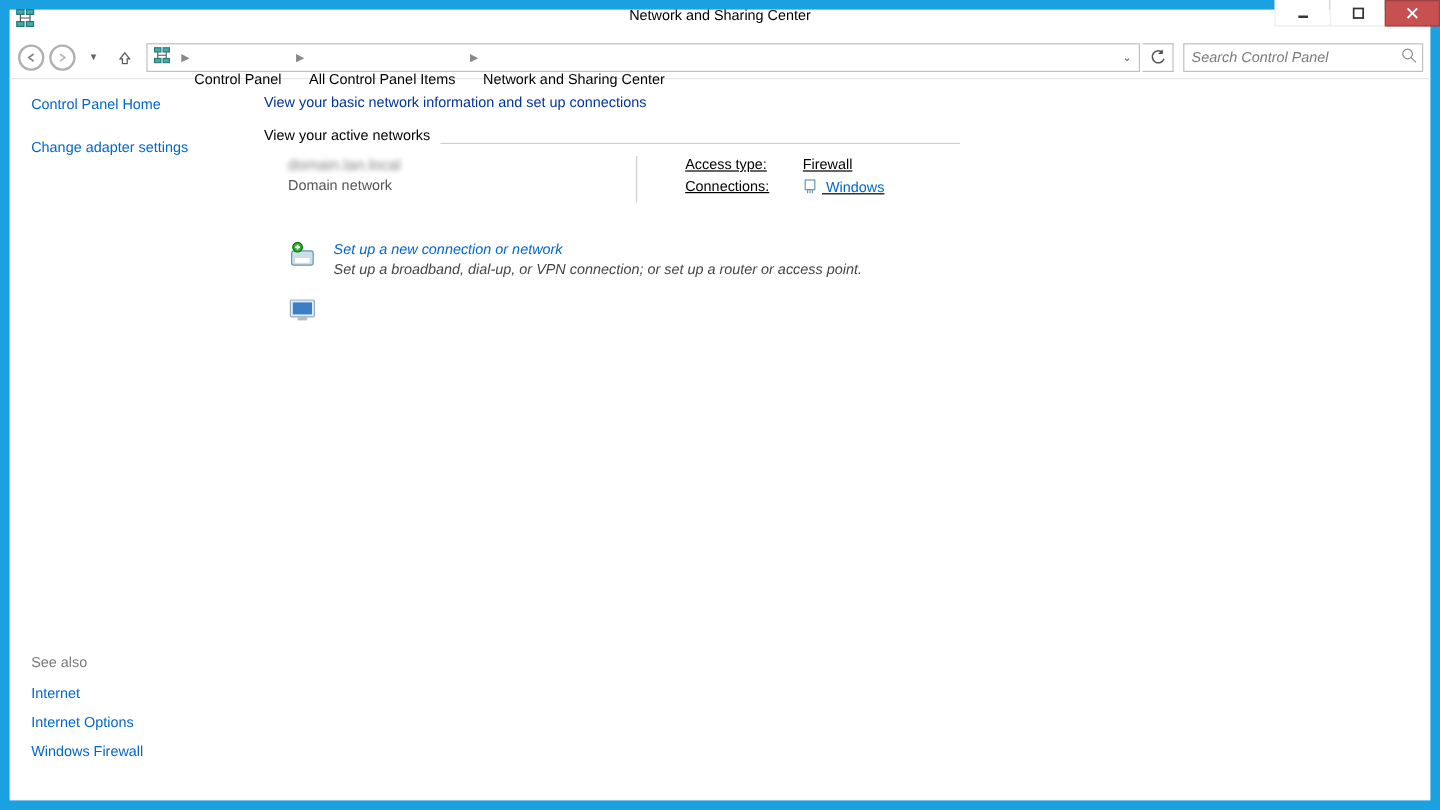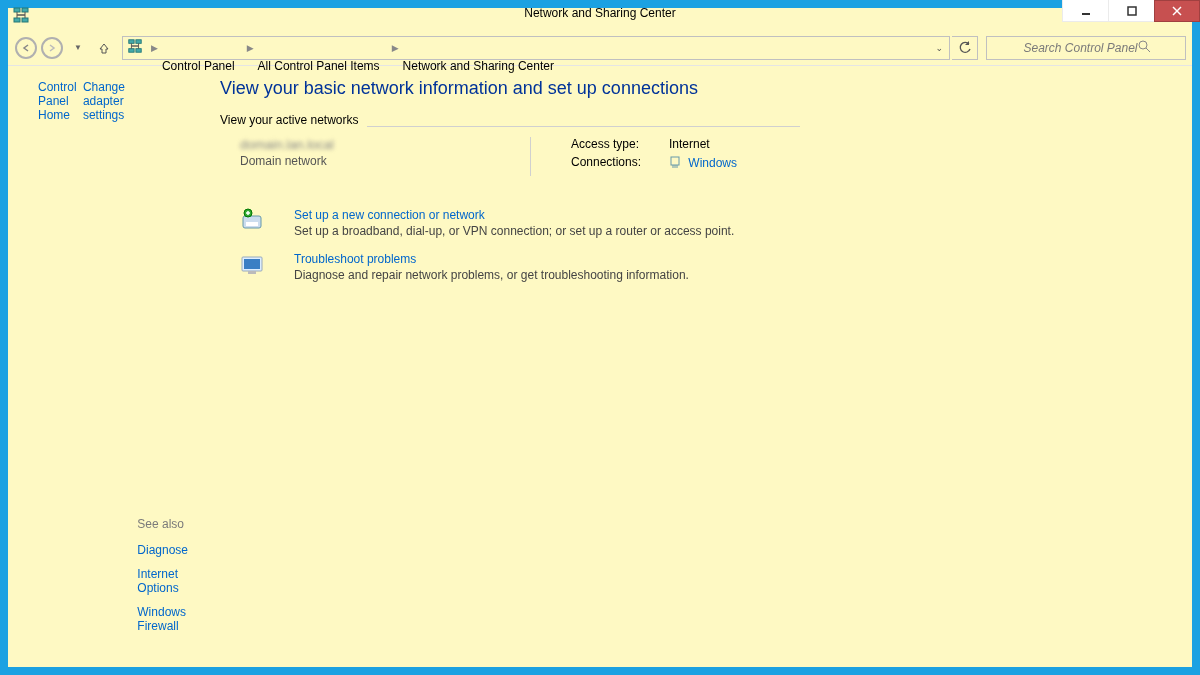--- a/index.html
+++ b/index.html
@@ -9,21 +9,21 @@
     font-size: 12px;
     background: #1ba1e2;
     width: 1200px;
     height: 675px;
     overflow: hidden;
   }
   .window {
     position: absolute;
     left: 8px; top: 8px;
     width: 1184px; height: 659px;
-    background: #fef9c3;
+    background: #ffffff;
     box-shadow: 0 0 0 1px #1ba1e2;
   }
   
   .titlebar {
     position: absolute;
     top: -8px; left: -8px;
     width: 1200px; height: 30px;
     background: transparent;
   }
   .titlebar-inner {
@@ -103,52 +103,52 @@
     display:flex; align-items:center; justify-content:center;
     color:#555;
   }
   .searchbox {
     width: 200px; height: 24px;
     border: 1px solid #c0c0c0;
     display:flex; align-items:center;
     padding: 0 4px 0 6px;
     color:#7a7a7a;
     font-style: italic;
-    justify-content: center;
+    justify-content: space-between;
   }
   .searchbox .mag { color:#999; font-style:normal; }
   
   .content {
     position:absolute;
     left:0; top:58px;
     bottom:0; right:0;
     display:flex;
   }
   .sidebar {
     width: 210px;
-    padding: 14px 30px;
-    display:flex; 
+    padding: 14px 18px;
+    display:flex; flex-direction:column;
   }
   .sidebar .link, .seealso .link {
     color:#0066cc;
     margin-bottom: 10px;
     cursor:pointer;
   }
   .seealso-title {
     color:#7a7a7a;
     margin-bottom: 12px;
   }
   .seealso { margin-top:auto; padding-bottom:10px;}
   .main {
     flex:1;
     padding: 12px 10px 10px 2px;
   }
   .page-heading {
     color:#003399;
-    font-size: 18px;
+    font-size: 12px;
     margin-bottom: 14px;
   }
   .section-title {
     display:flex; align-items:flex-end; gap:8px;
     color:#000;
     margin-bottom:10px;
   }
   .section-title .line { flex:1; height:1px; background:#d0d0d0; }
   .active-networks {
     display:flex;
@@ -159,28 +159,29 @@
     color:#888;
     filter: blur(2px);
     font-size:13px;
   }
   .net-type { color:#555; margin-top:2px; }
   .net-right {
     border-left:1px solid #d0d0d0;
     padding-left:40px;
     font-size:12px;
   }
-  .kv { display:flex; gap:18px; margin-bottom:4px;}
+  .kv { display:flex; gap:18px; margin-bottom:4px;text-decoration:underline;}
   .kv .k { width:80px; }
   .kv .v { }
   .kv .v a { color:#0066cc; text-decoration:none; }
   .option {
     display:flex;
-    gap:28px;
+    gap:12px;
     margin: 10px 0 14px 20px;
+    font-style: italic;
   }
   .opt-icon { width:26px; height:26px; flex:none; }
   .opt-text .opt-title { color:#0066cc; cursor:pointer; }
   .opt-text .opt-desc { color:#444; margin-top:2px; }
   .main-inner{ max-width: 580px;}
   .eth-icon{ display:inline-block; vertical-align:middle; margin-right:4px;}
 </style>
 </head>
 <body>
 
@@ -284,21 +285,21 @@
   </div>
 
   <div class="content">
     <div class="sidebar">
       <div class="link">Control Panel Home</div>
       <div style="height:12px"></div>
       <div class="link">Change adapter settings</div>
 
       <div class="seealso">
         <div class="seealso-title">See also</div>
-        <div class="link">Diagnose</div>
+        <div class="link">Internet</div>
         <div class="link">Internet Options</div>
         <div class="link">Windows Firewall</div>
       </div>
     </div>
 
     <div class="main">
       <div class="main-inner">
         <div class="page-heading">View your basic network information and set up connections</div>
 
         <div class="section-title">
@@ -307,21 +308,21 @@
         </div>
 
         <div class="active-networks">
           <div class="net-left">
             <div class="net-name">domain.lan.local</div>
             <div class="net-type">Domain network</div>
           </div>
           <div class="net-right">
             <div class="kv">
               <div class="k">Access type:</div>
-              <div class="v">Internet</div>
+              <div class="v">Firewall</div>
             </div>
             <div class="kv">
               <div class="k">Connections:</div>
               <div class="v">
                 <span class="eth-icon">
                   <svg width="12" height="14">
                       <rect x="2" y="2" width="8" height="8" fill="none" stroke="#69a"></rect>
                       <line x1="4" y1="10" x2="4" y2="13" stroke="#69a"></line>
                       <line x1="6" y1="10" x2="6" y2="13" stroke="#69a"></line>
                       <line x1="8" y1="10" x2="8" y2="13" stroke="#69a"></line>
@@ -351,22 +352,18 @@
         </div>
 
         <div class="option">
           <div class="opt-icon">
             <svg width="26" height="26">
               <rect x="2" y="5" width="20" height="14" rx="1" fill="#def" stroke="#9ab"></rect>
               <rect x="4" y="7" width="16" height="10" fill="#3a7fc4"></rect>
               <rect x="8" y="19" width="8" height="3" fill="#bbb"></rect>
             </svg>
           </div>
-          <div class="opt-text">
-            <div class="opt-title">Troubleshoot problems</div>
-            <div class="opt-desc">Diagnose and repair network problems, or get troubleshooting information.</div>
-          </div>
         </div>
 
       </div>
     </div>
   </div>
 </div>
 
 </body></html>

